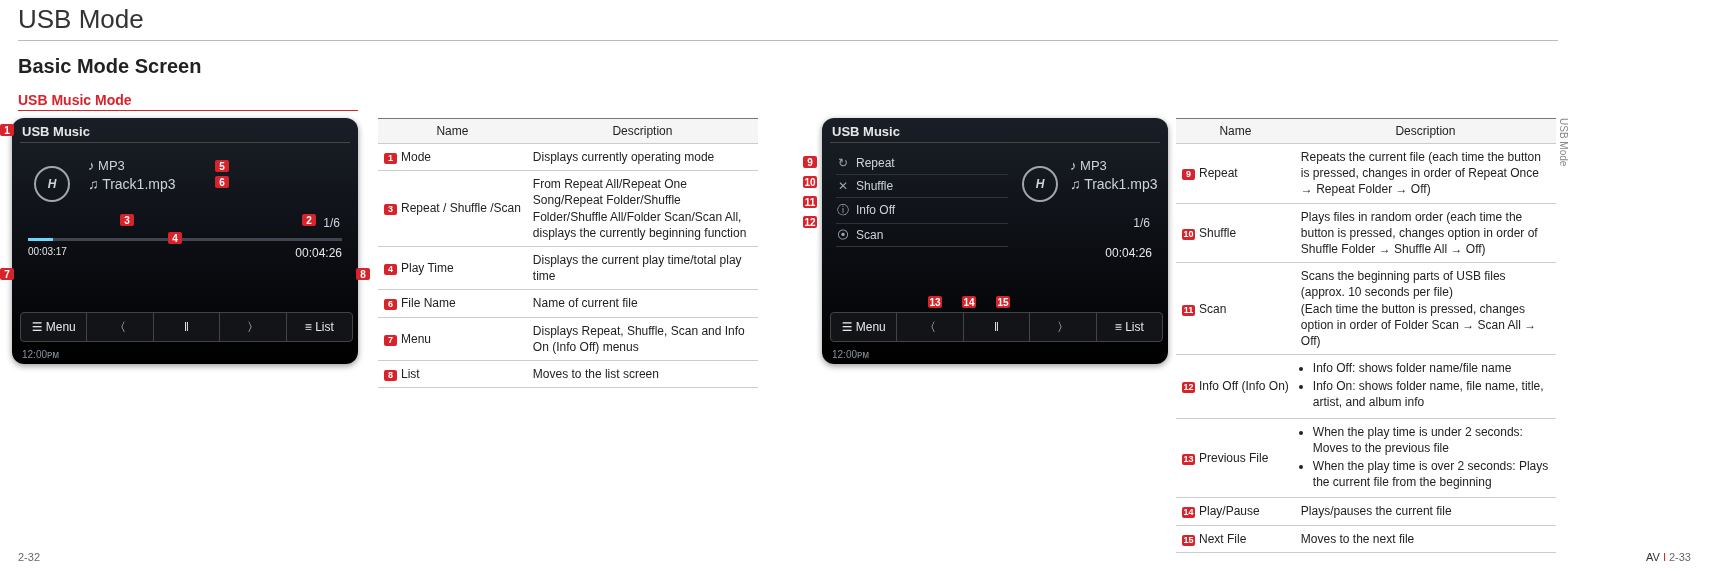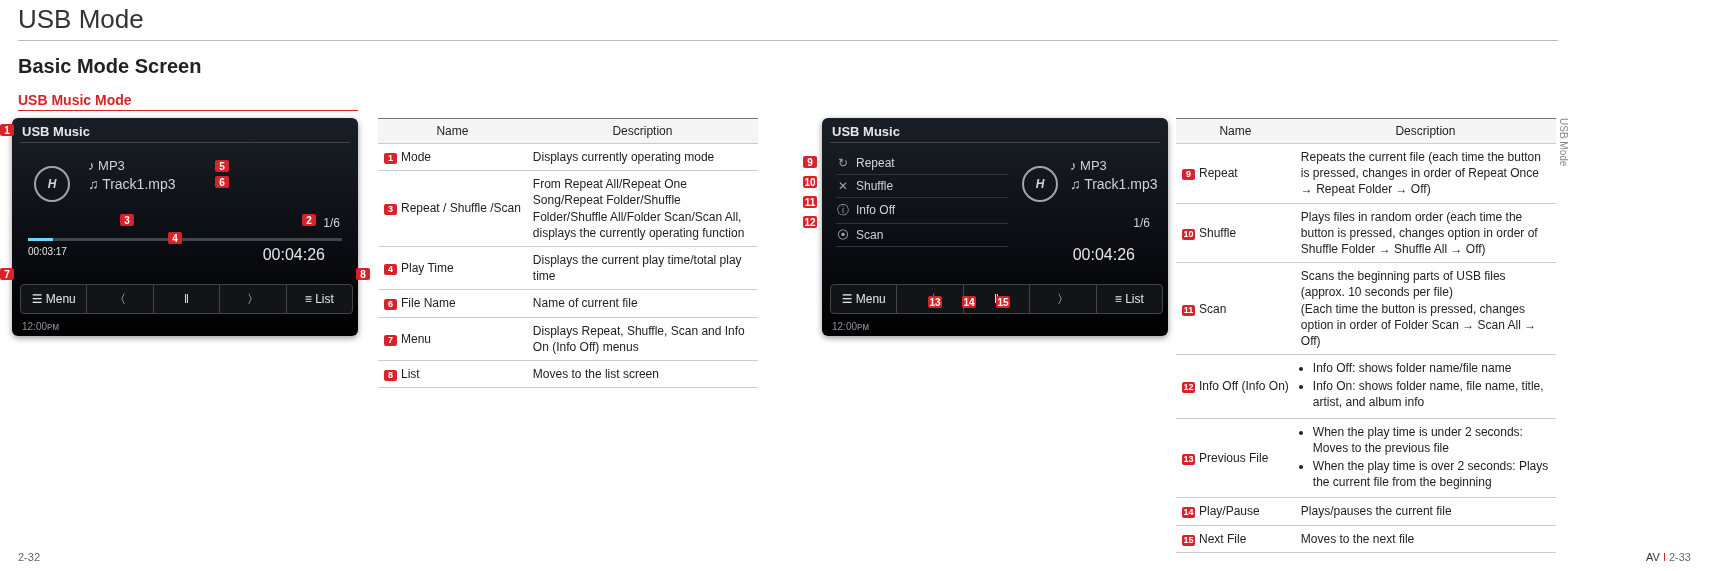--- a/index.html
+++ b/index.html
@@ -43,39 +43,39 @@
   .mode-underline {
     position:absolute;
     left:18px; top:110px;
     width:340px;
     border-top:1px solid #d8232a;
   }
 
   
   .screen {
     position:absolute;
-    width:346px; height:218px;
+    width:346px; height:246px;
     background:linear-gradient(#1a1f27,#0a0c11 60%,#000);
-    border-radius:6px;
+    border-radius:12px;
     color:#e6e6e6;
     font-size:12px;
     box-shadow:0 2px 6px rgba(0,0,0,.4);
   }
   .s-header{position:absolute;left:10px;top:6px;font-size:13px;font-weight:600}
   .s-hline{position:absolute;left:8px;top:24px;right:8px;height:1px;background:#444}
   .s-logoH{position:absolute;left:22px;top:48px;width:36px;height:36px;border-radius:50%;
            border:2px solid #9fa6af;display:flex;align-items:center;justify-content:center;
            font-style:italic;font-weight:700;color:#cdd3da}
   .s-mp3{position:absolute;left:76px;top:40px;font-size:13px;color:#cdd3da}
   .s-track{position:absolute;left:76px;top:58px;font-size:14px;color:#cdd3da}
   .s-index{position:absolute;right:18px;top:98px;font-size:12px;color:#cdd3da}
   .s-progbar{position:absolute;left:16px;right:16px;top:120px;height:3px;background:#404651}
   .s-progfill{height:100%;width:8%;background:#6bd6ff}
   .s-time-l{position:absolute;left:16px;top:128px;font-size:10px}
-  .s-time-r{position:absolute;right:33px;top:128px;font-size:16px}
+  .s-time-r{position:absolute;right:16px;top:128px;font-size:12px}
   .s-botbar{position:absolute;left:8px;right:5px;bottom:22px;height:30px;
             display:flex;border:1px solid #444;border-radius:4px;background:#121418}
   .s-botbar span{flex:1;display:flex;align-items:center;justify-content:center;
                  border-right:1px solid #444;font-size:12px}
   .s-botbar span:last-child{border-right:none}
   .s-clock{position:absolute;left:10px;bottom:4px;font-size:10px;color:#89919d}
   .s-menu{position:absolute;left:14px;top:34px;right:160px}
   .s-menu div{padding:4px 0;border-bottom:1px solid #2e333c;font-size:12px;color:#cdd3da}
   .s-menu div span.ic{display:inline-block;width:14px;text-align:center;margin-right:6px;color:#9ba3af}
 
@@ -153,21 +153,21 @@
     <th>Description</th>
   </tr>
     </thead>
   <tbody id="tbody1">
       <tr>
         <td class="name"><span class="numinline">1</span>Mode</td>
         <td>Displays currently operating mode</td>
       </tr>
       <tr>
         <td class="name"><span class="numinline">3</span>Repeat / Shuffle /Scan</td>
-        <td>From Repeat All/Repeat One Song/Repeat Folder/Shuffle Folder/Shuffle All/Folder Scan/Scan All, displays the  currently operating function</td>
+        <td>From Repeat All/Repeat One Song/Repeat Folder/Shuffle Folder/Shuffle All/Folder Scan/Scan All, displays the  currently beginning function</td>
       </tr>
       <tr>
         <td class="name"><span class="numinline">4</span>Play Time</td>
         <td>Displays the current play time/total play time</td>
       </tr>
       <tr>
         <td class="name"><span class="numinline">6</span>File Name</td>
         <td>Name of current file</td>
       </tr>
       <tr>

